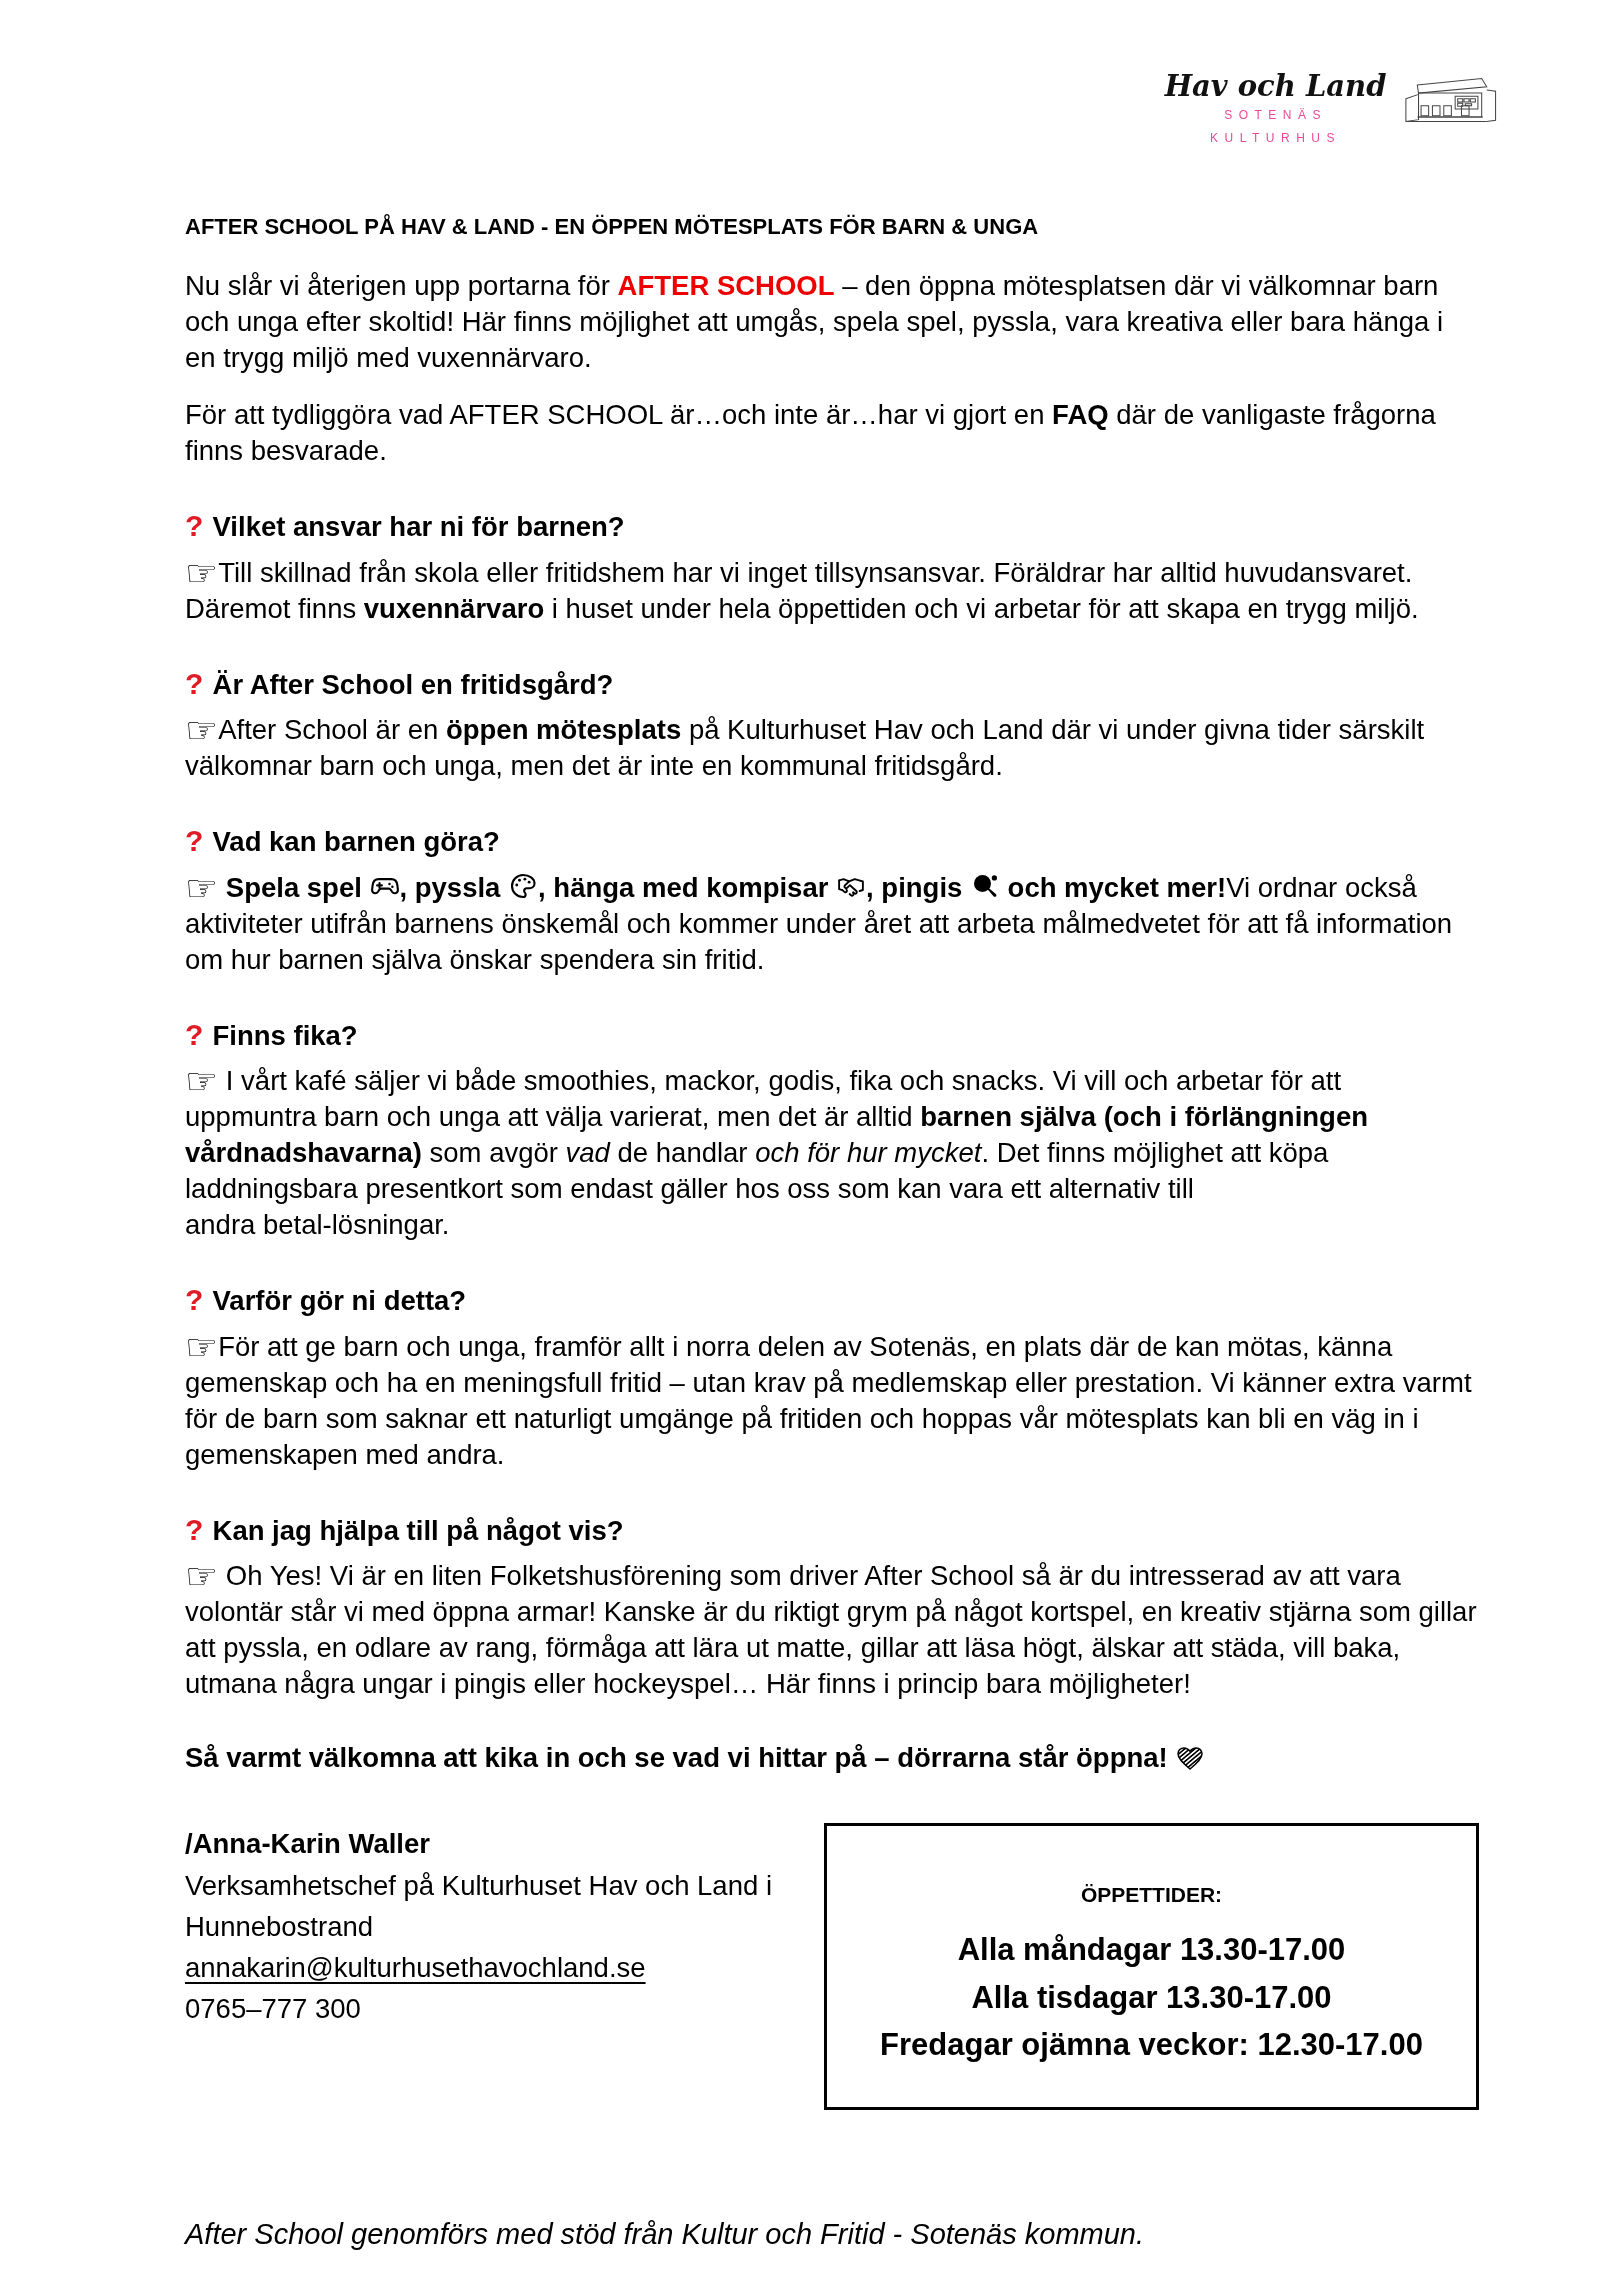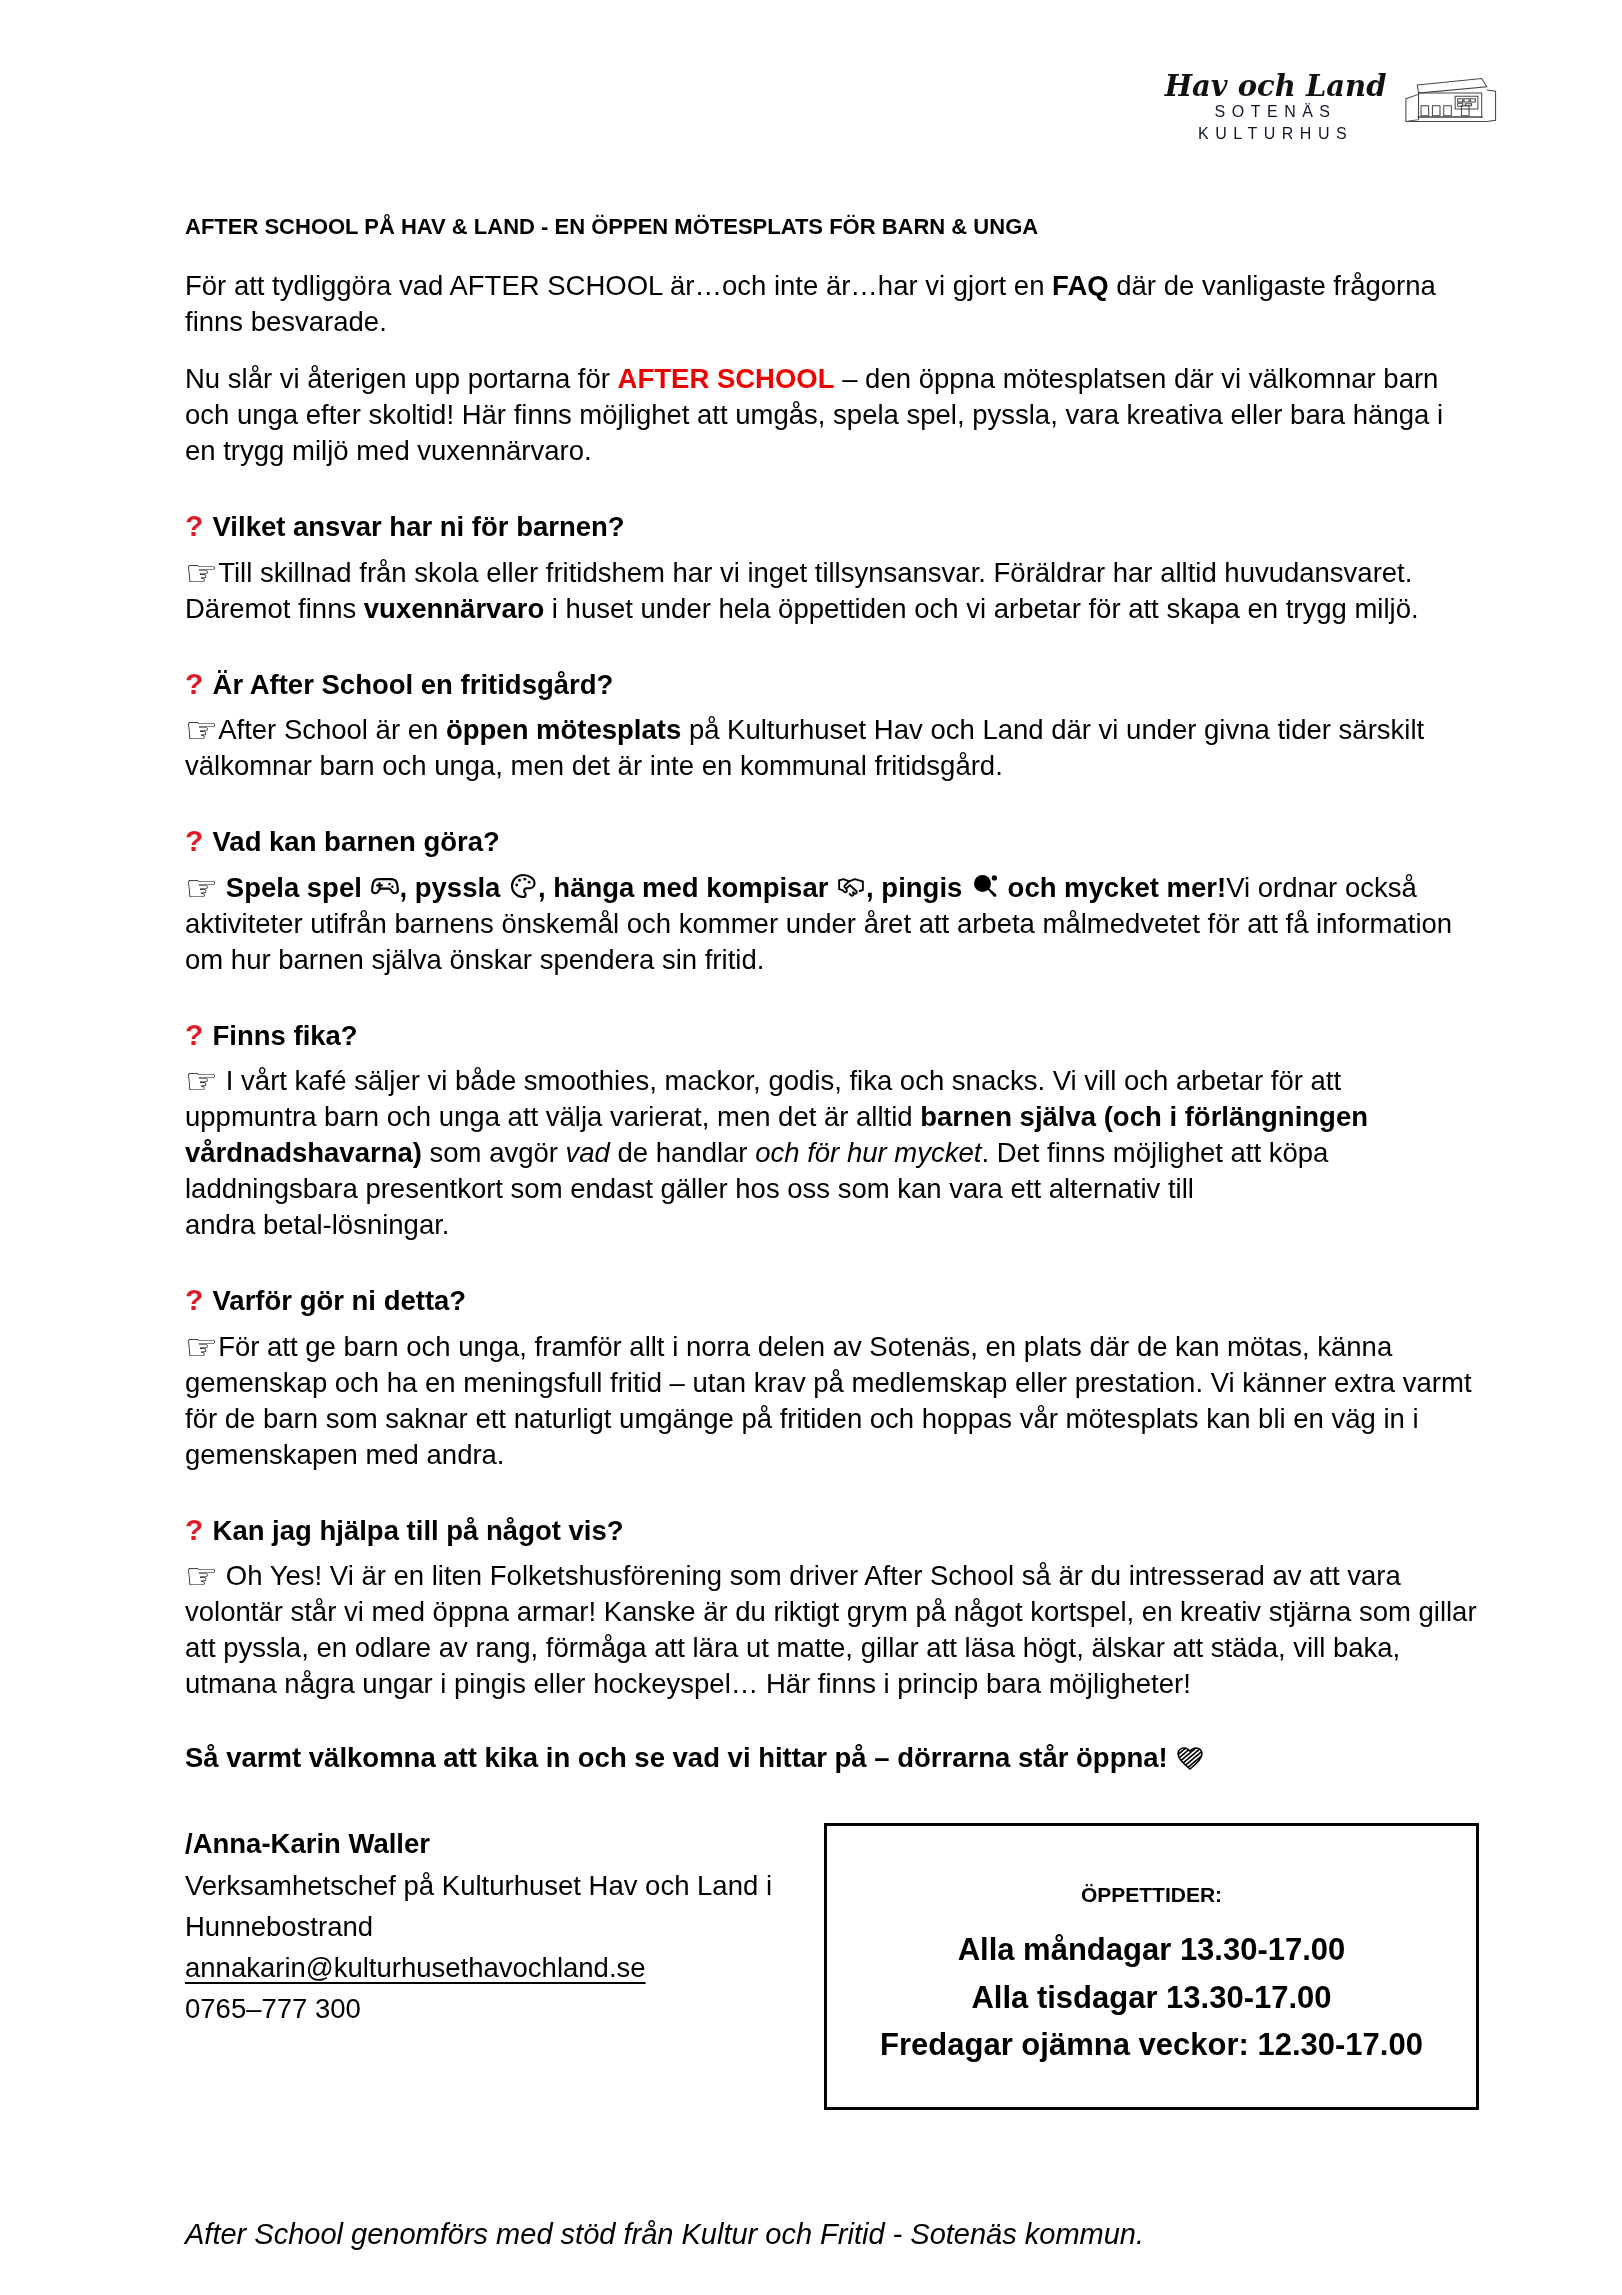--- a/index.html
+++ b/index.html
@@ -9,21 +9,21 @@
     font-size:27.5px;line-height:1.31;color:#000;
     -webkit-font-smoothing:antialiased;
   }
   .page{position:relative;box-sizing:border-box;width:1623px;height:2295px;
         padding:213px 144px 0 185px;overflow:hidden;}
   
   .logo{position:absolute;top:71px;right:116px;display:flex;gap:10.5px;align-items:flex-start;}
   .logo-left{text-align:center;}
   .logo-script{font-family:"DejaVu Serif","Liberation Serif",serif;font-style:italic;font-weight:bold;
                font-size:29px;line-height:1.05;color:#111;white-space:nowrap;}
-  .logo-sub{font-size:16px;letter-spacing:6.5px;color:#0f172a;margin-top:1px;white-space:nowrap;}
+  .logo-sub{font-size:12px;letter-spacing:6.5px;color:#ec4899;margin-top:7px;white-space:nowrap;}
   .logo-building svg{width:110px;height:60px;}
   
   h1{font-size:22px;line-height:1.25;font-weight:bold;margin:0 0 27.5px 0;}
   .para{margin:0 0 21px 0;}
   .faq{margin-top:37px;}
   .faq-q{font-weight:bold;margin-bottom:9.2px;}
   .faq-q .qtext{margin-left:9.2px;}
   .faq-a{margin:0;}
   .b{font-weight:bold;}
   .it{font-style:italic;}
@@ -67,22 +67,22 @@
         <path d="M12 44l20-7v40l-20 3z"></path>
         <path d="M36 55h12v16H36zM54 55h12v16H54zM72 55h12v16H72zM100 55h12v16h-12z"></path>
         <path d="M30 73h104M12 80h128"></path>
         <path d="M140 30l14 2v46l-14 2"></path>
       </svg>
     </div>
   </div>
 
   <h1>AFTER SCHOOL PÅ HAV &amp; LAND - EN ÖPPEN MÖTESPLATS FÖR BARN &amp; UNGA</h1>
 
+  <p class="para"><span class="">Nu slår vi återigen upp portarna för </span><span class="b red">AFTER SCHOOL</span><span class=""> – den öppna mötesplatsen där vi välkomnar barn och unga efter skoltid! Här finns möjlighet att umgås, spela spel, pyssla, vara kreativa eller bara hänga i en trygg miljö med vuxennärvaro.</span></p>
   <p class="para"><span class="">För att tydliggöra vad AFTER SCHOOL är…och inte är…har vi gjort en </span><span class="b">FAQ</span><span class=""> där de vanligaste frågorna finns besvarade.</span></p>
-  <p class="para"><span class="">Nu slår vi återigen upp portarna för </span><span class="b red">AFTER SCHOOL</span><span class=""> – den öppna mötesplatsen där vi välkomnar barn och unga efter skoltid! Här finns möjlighet att umgås, spela spel, pyssla, vara kreativa eller bara hänga i en trygg miljö med vuxennärvaro.</span></p>
 
   <div class="faq">
     <div class="faq-q">
       <span class="ic qm">?</span><span class="qtext">Vilket ansvar har ni för barnen?</span>
     </div>
     <div class="faq-a"><span class="ic hand">☞</span><span class="">Till skillnad från skola eller fritidshem har vi inget tillsynsansvar. Föräldrar har alltid huvudansvaret. Däremot finns </span><span class="b">vuxennärvaro</span><span class=""> i huset under hela öppettiden och vi arbetar för att skapa en trygg miljö.</span></div>
   </div>
 
   <div class="faq">
     <div class="faq-q">

